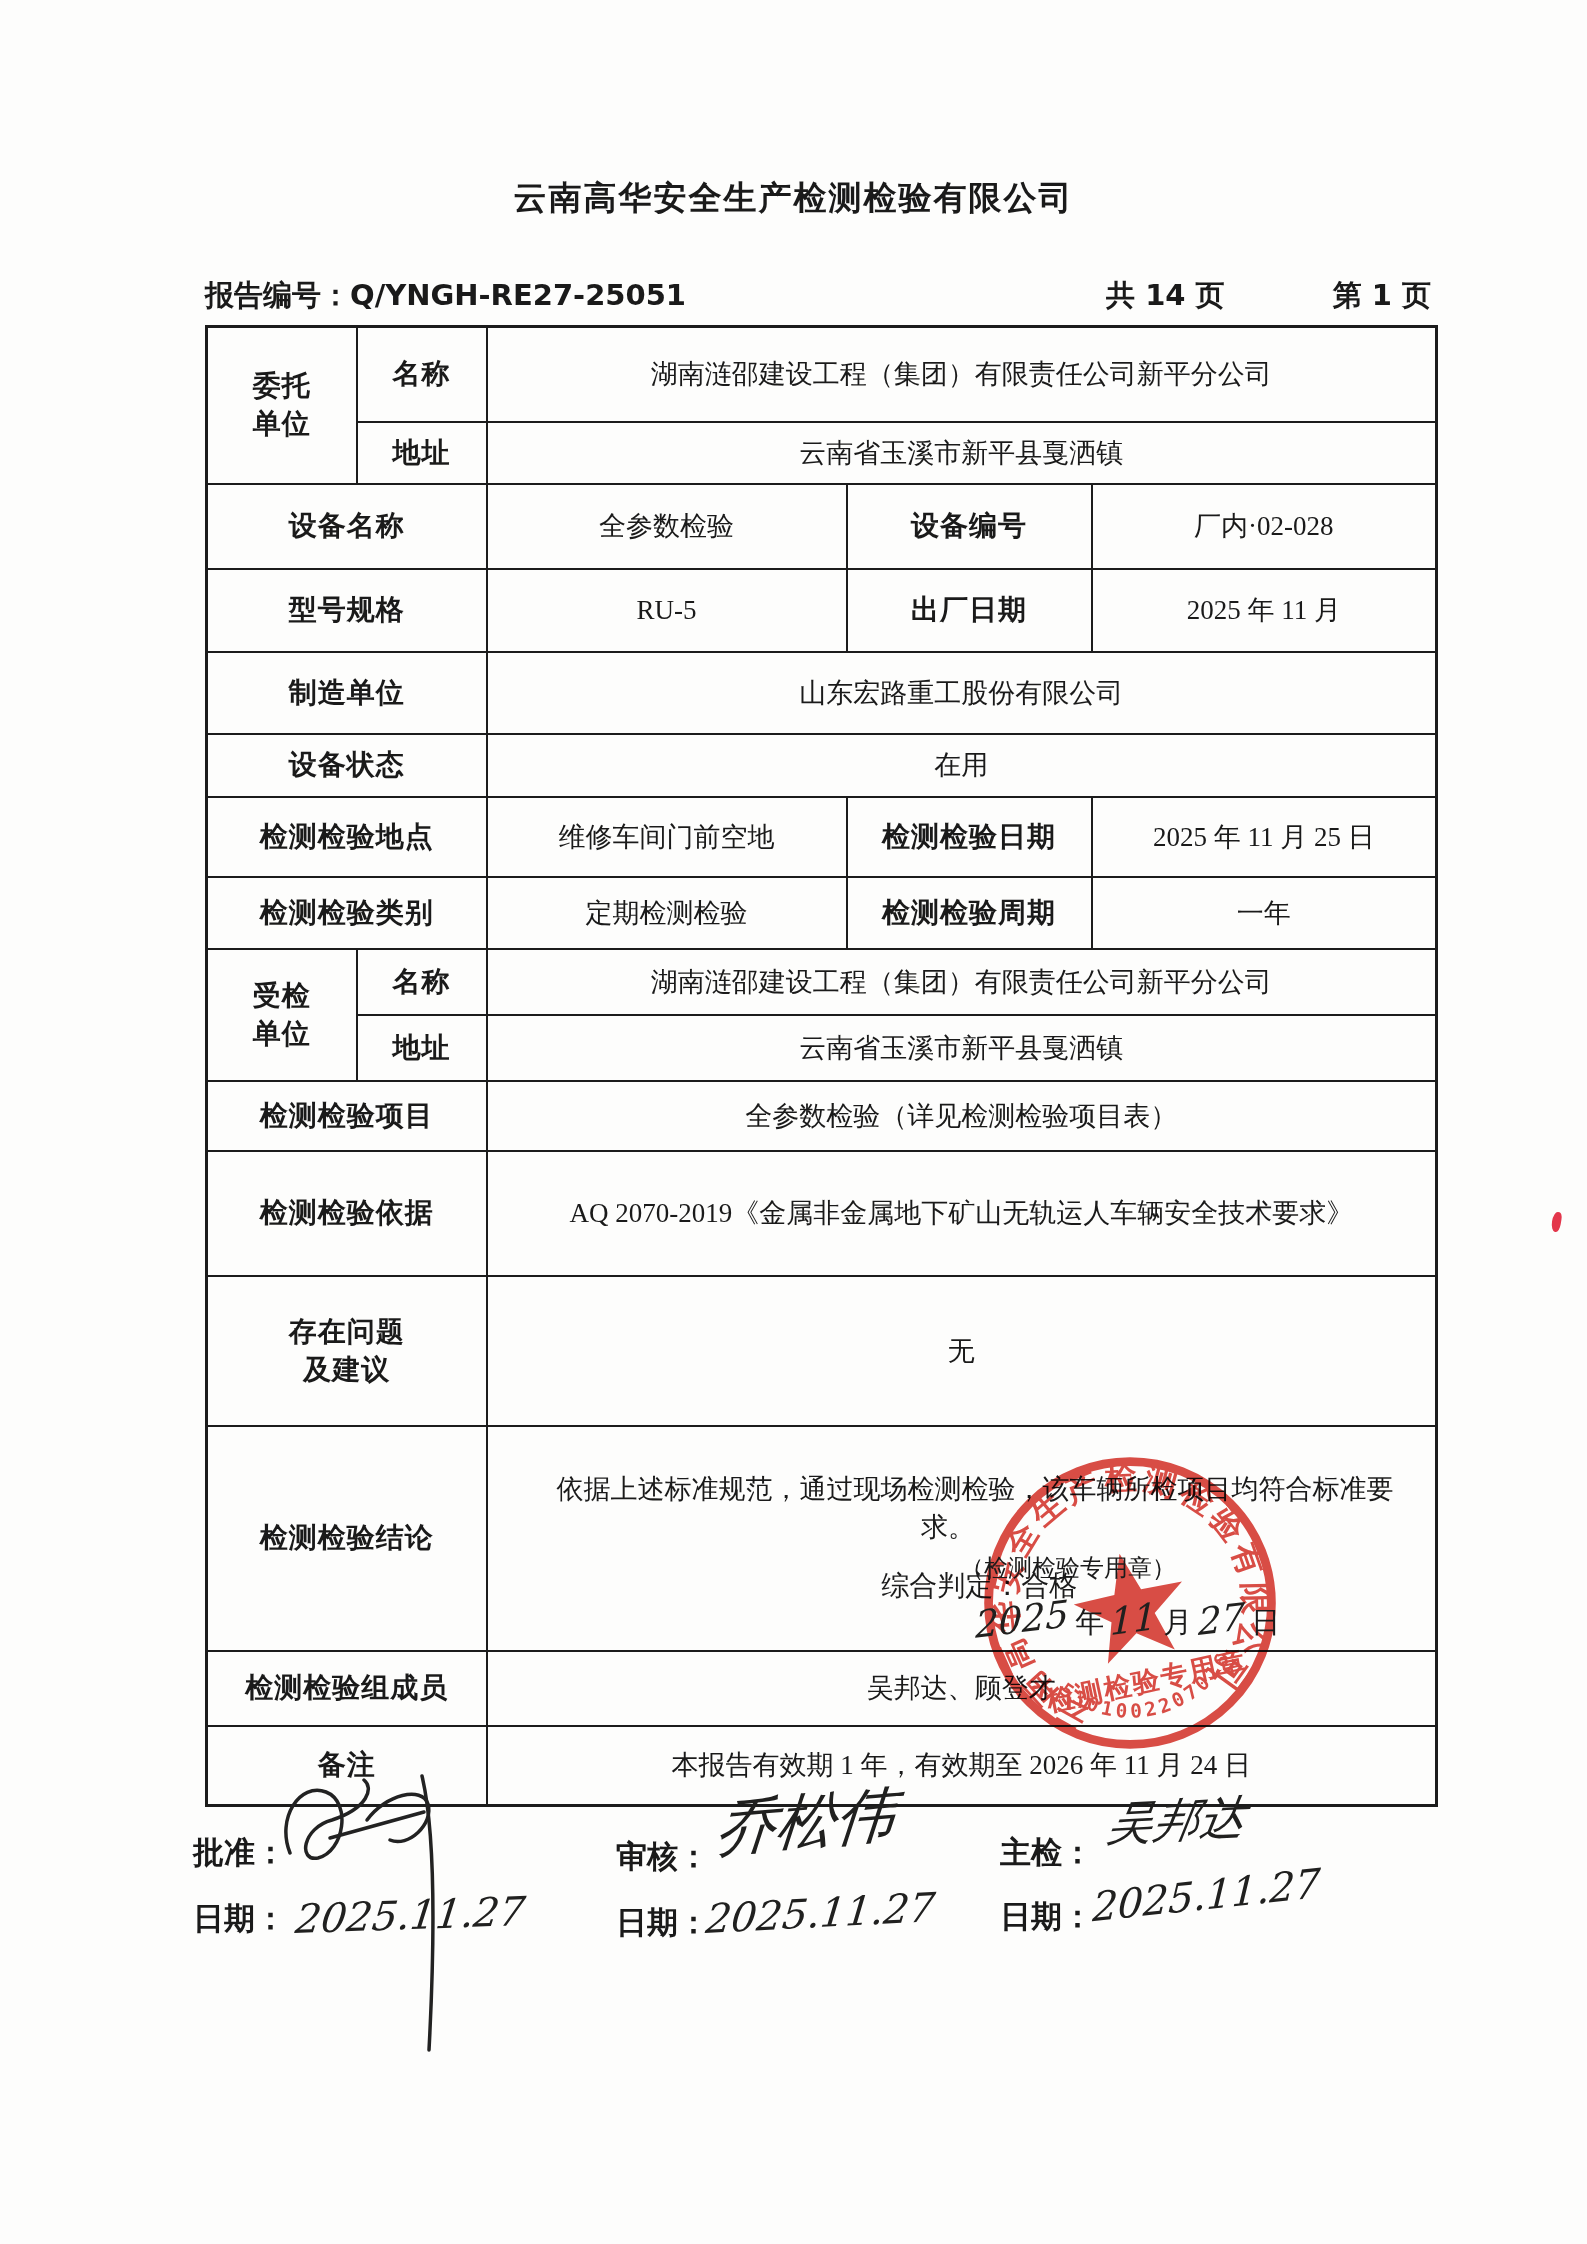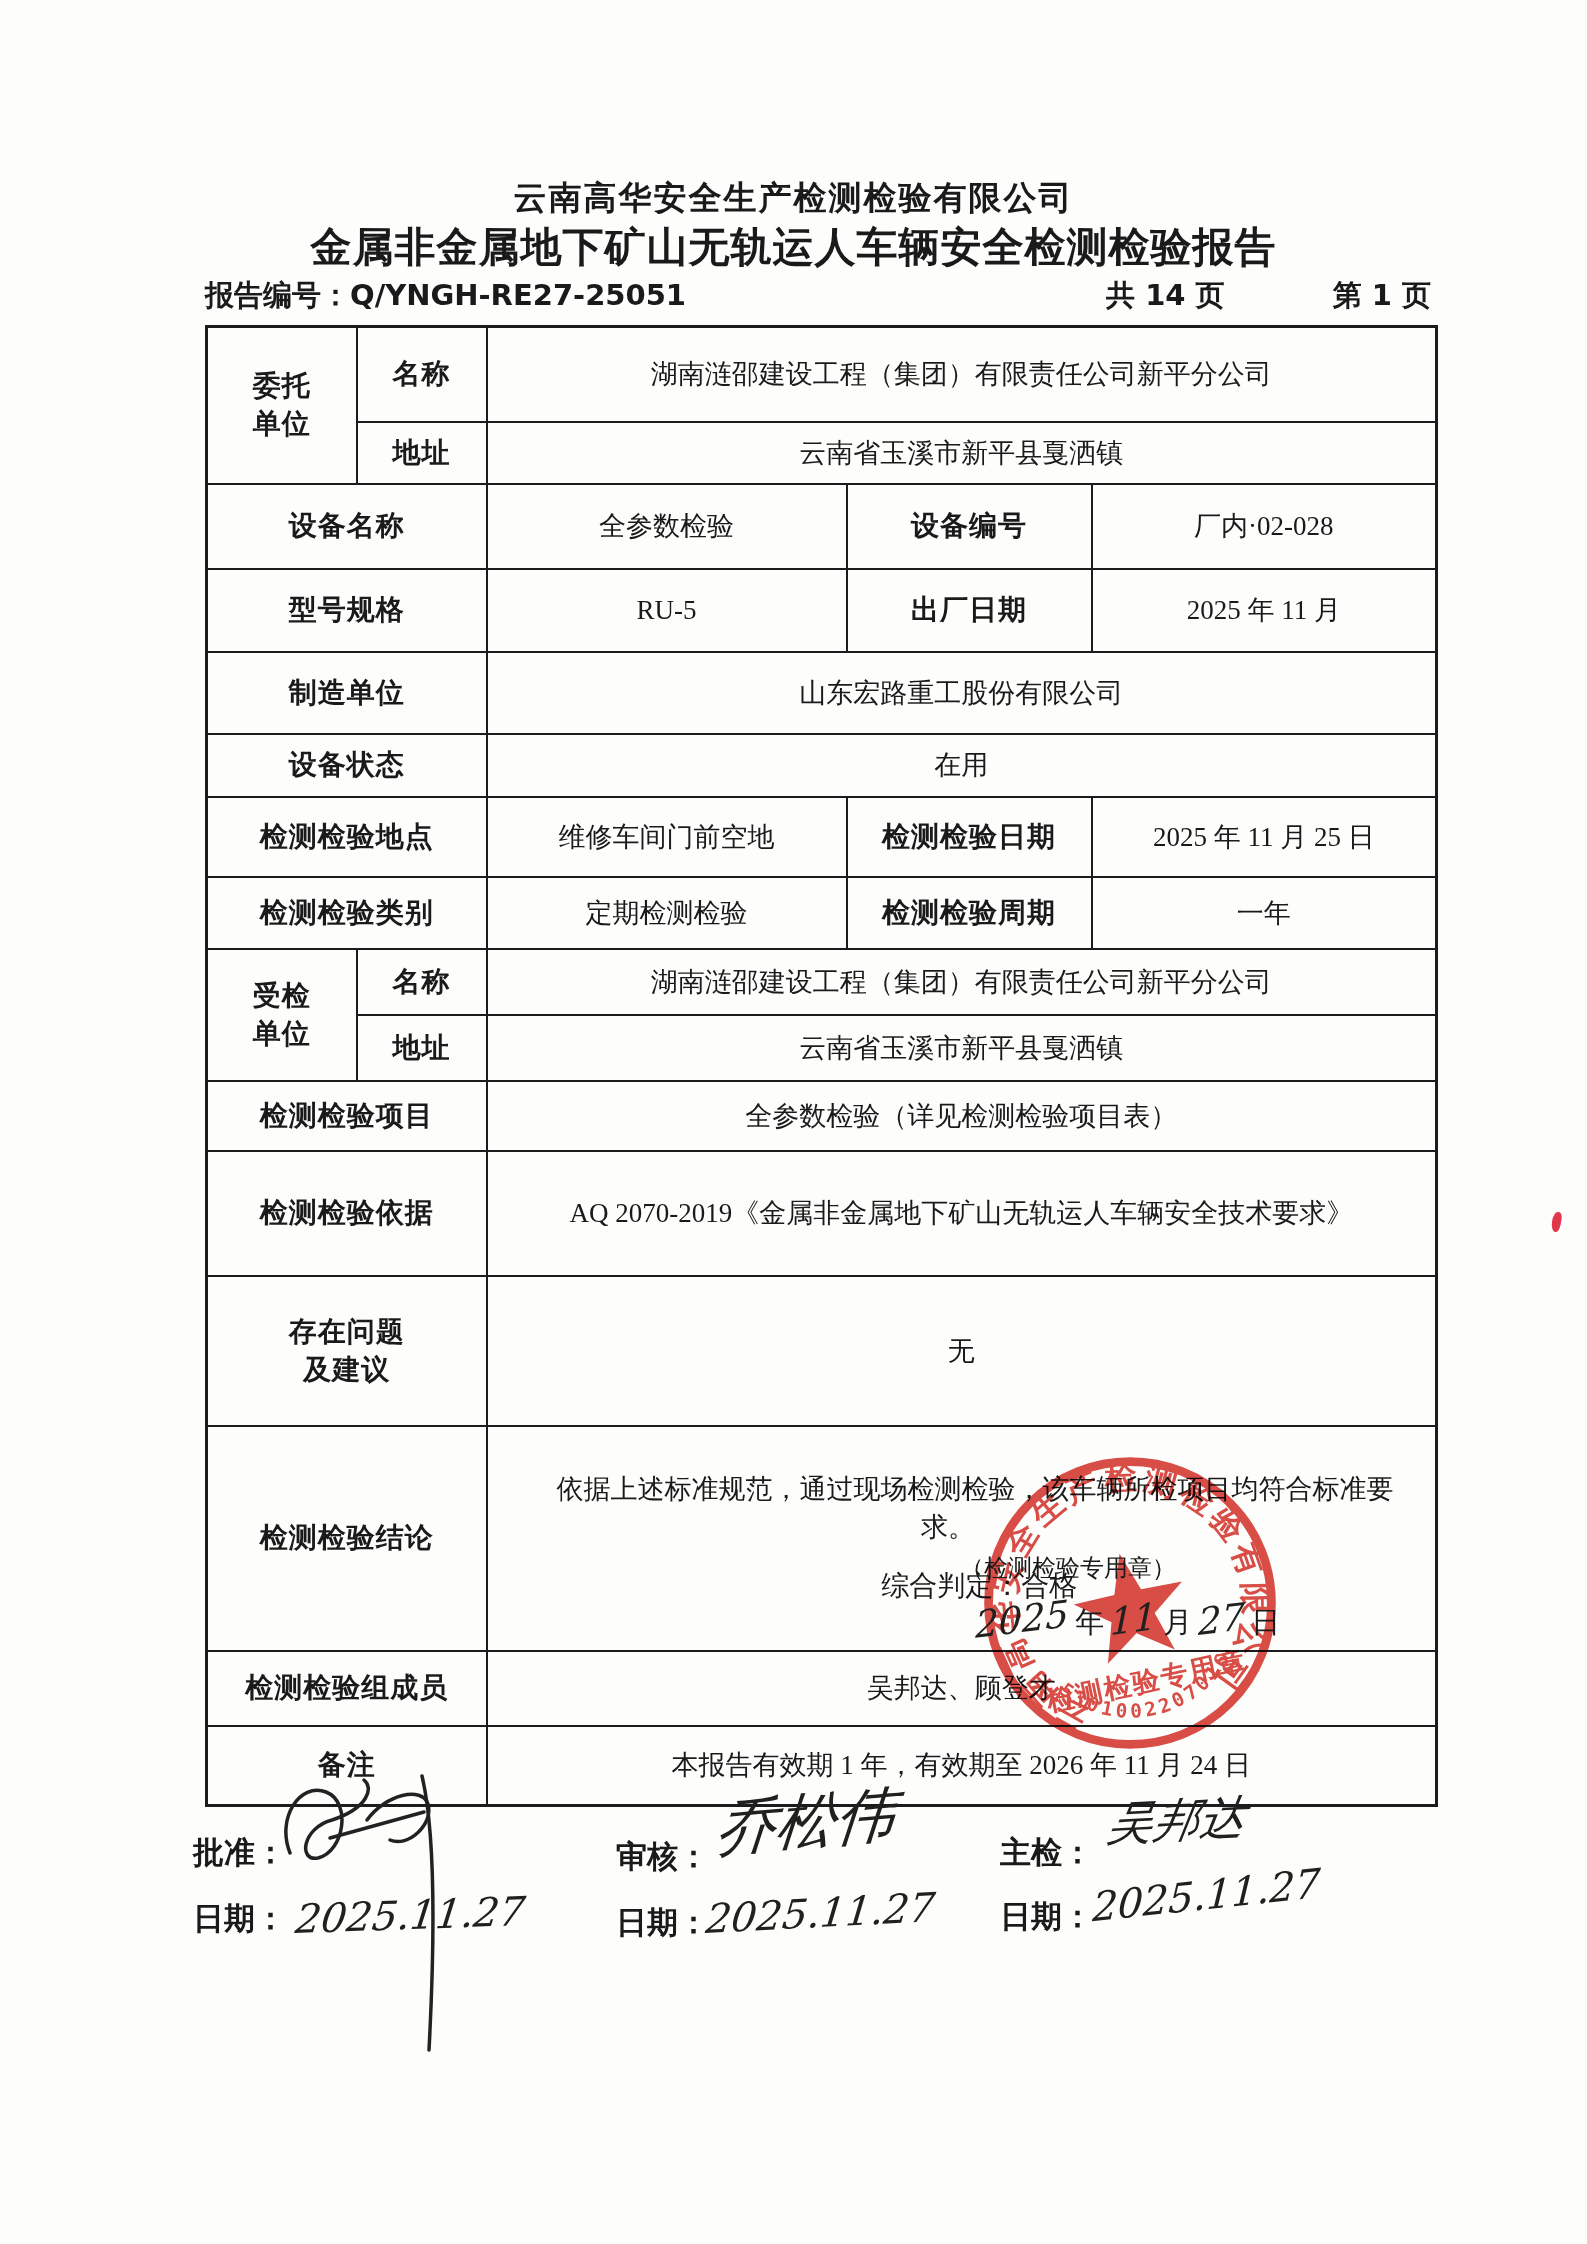--- a/index.html
+++ b/index.html
@@ -48,21 +48,20 @@
   .scribble{position:absolute;left:272px;top:1758px;z-index:6;}
   .fleck{position:absolute;left:1552px;top:1212px;width:9px;height:20px;background:#e3364b;
     border-radius:60% 40% 50% 60%;transform:rotate(9deg);z-index:3;}
 </style>
 </head>
 <body>
 
 <div class="page">
 
   <div class="hdr-company">云南高华安全生产检测检验有限公司</div>
-  <div class="hdr-title">金属非金属地下矿山无轨运人车辆安全检测检验报告</div>
   <div class="hdr-meta">
     <div>
       <span>报告编号：</span><span>Q/YNGH-RE27-25051</span>
     </div>
     <div class="right">
       <span>共 14 页</span>
       <span>第 1 页</span>
     </div>
   </div>
 

